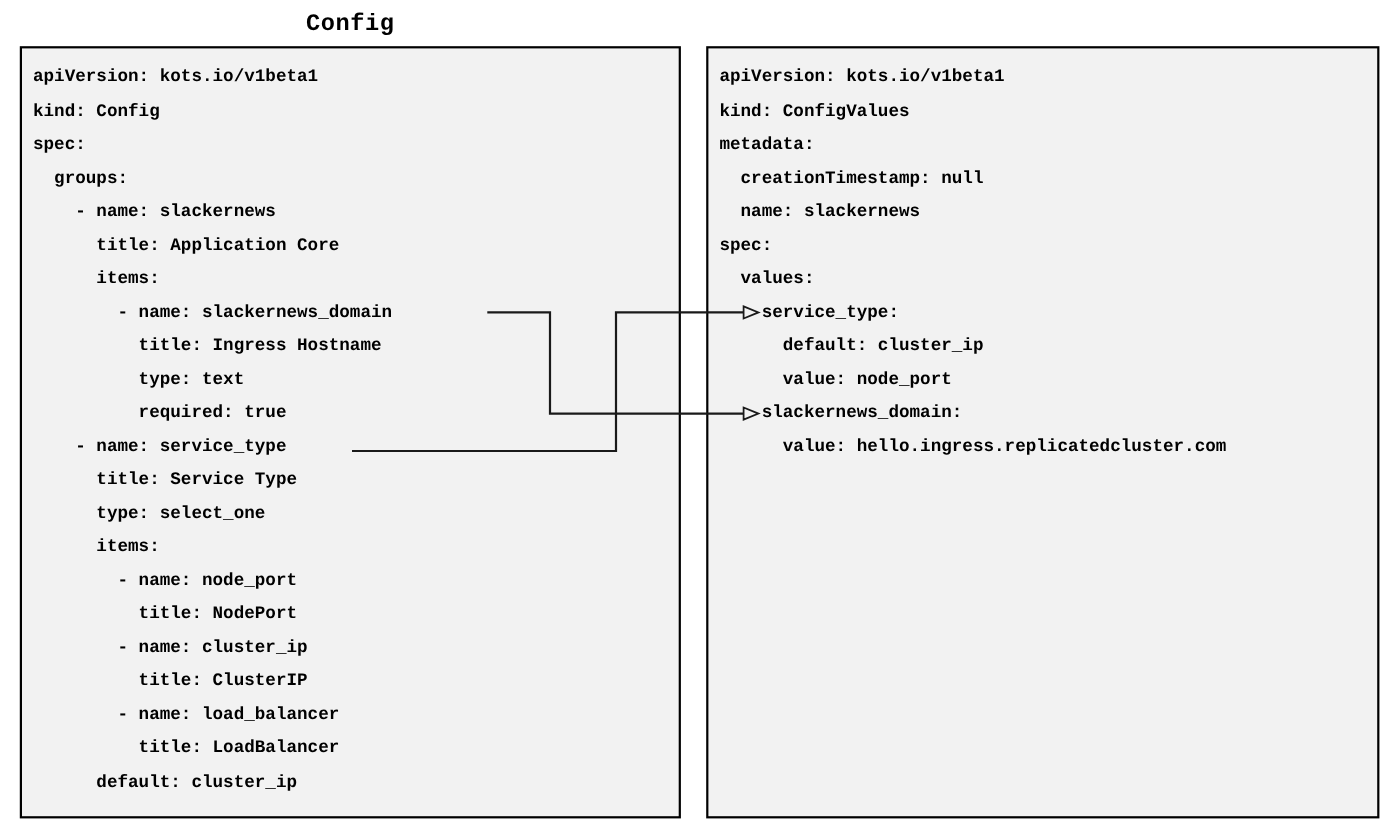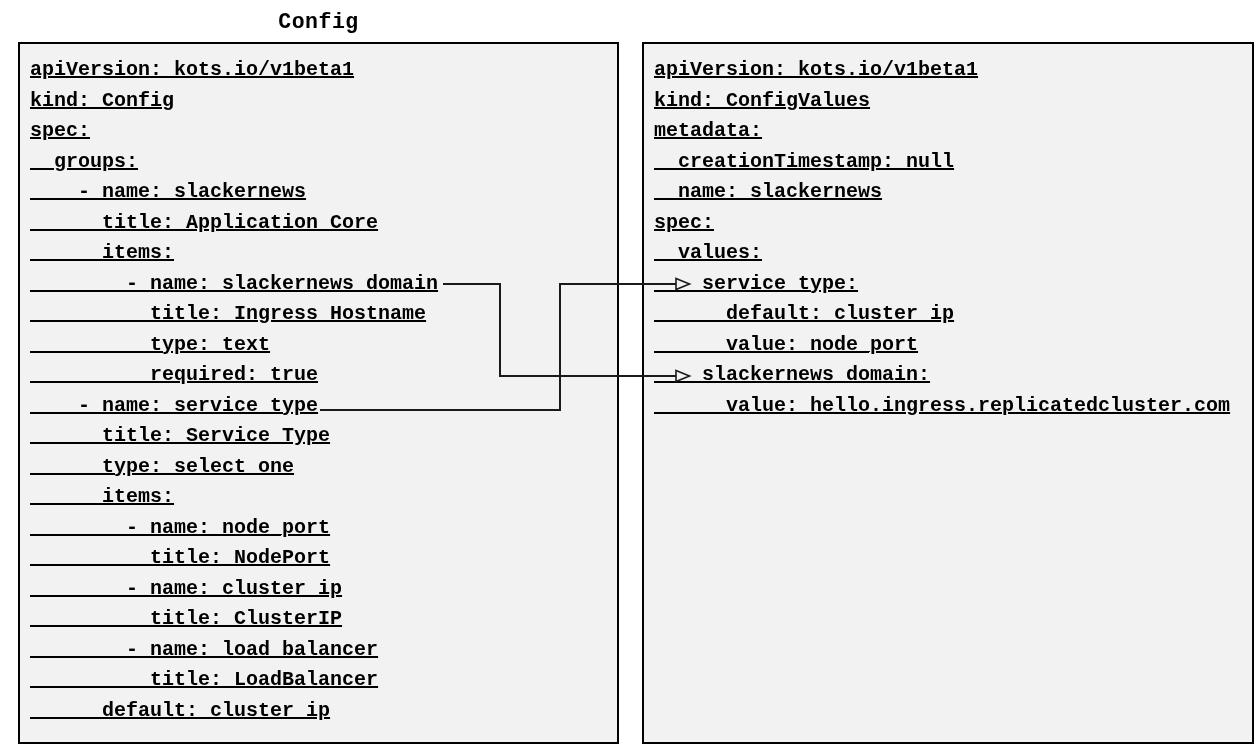--- a/index.html
+++ b/index.html
@@ -21,25 +21,24 @@
     position: absolute; top: 42px; height: 702px;
     background: var(--panel-bg, #f2f2f2);
     border: 2px solid var(--panel-border, #000);
   }
   .panel.left  { left: 8px;   width: 601px; }
   .panel.right { left: 632px; width: 612px; }
   .panel pre {
     margin: 11px 0 0 10px;
     font-family: inherit;
     font-weight: bold;
-    font-size: 20px;
+    font-size: 16px;
     line-height: 30.5px;
     color: var(--text, #000);
     white-space: pre;
-    text-decoration: underline;
   }
   svg.overlay {
     position: absolute; left: 0; top: 0;
     width: 1258px; height: 756px;
     pointer-events: none;
   }
   svg.overlay .wire {
     fill: none;
     stroke: var(--connector, #1a1a1a);
     stroke-width: 2;

